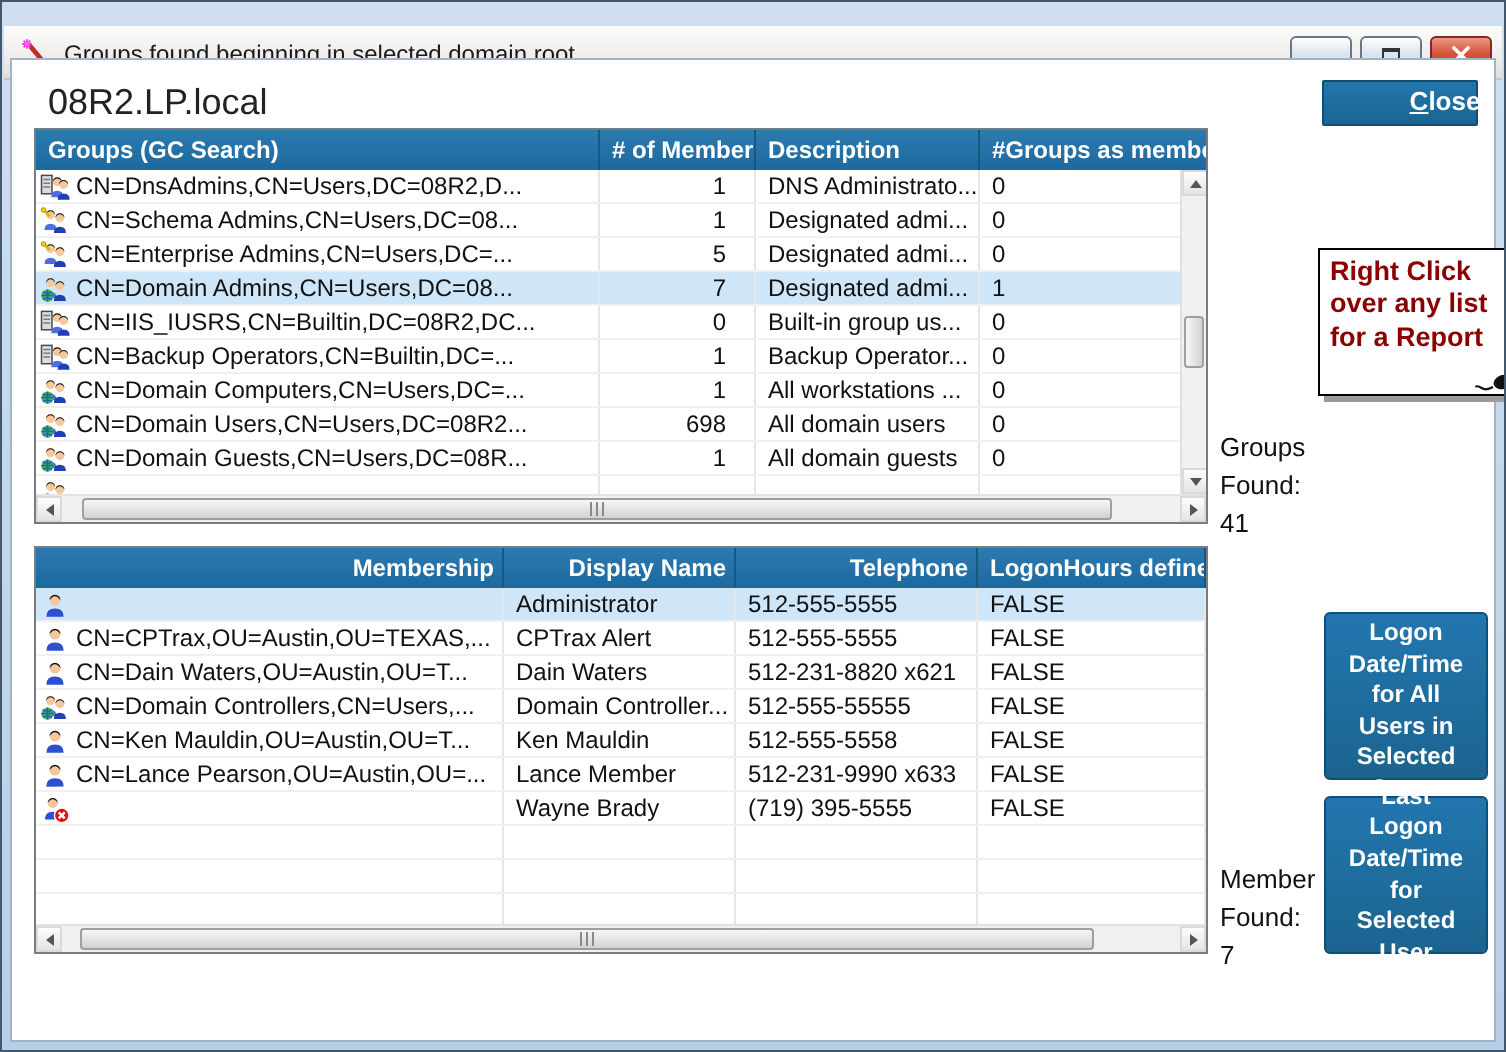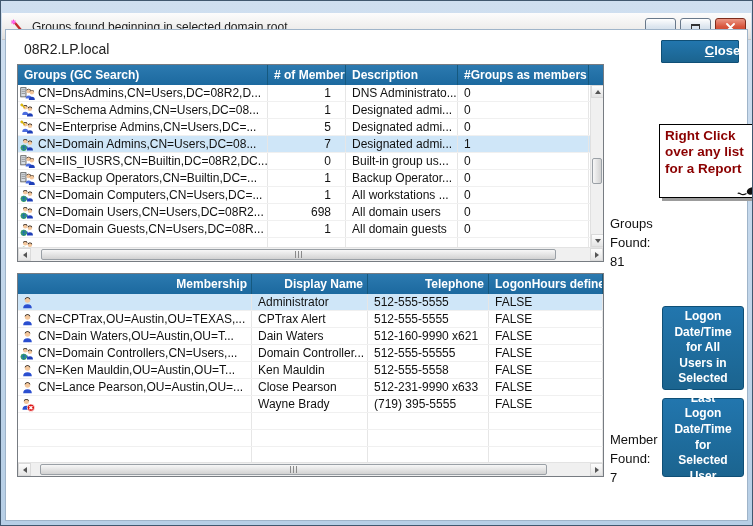--- a/index.html
+++ b/index.html
@@ -29,21 +29,21 @@
     border-color:#7d2c1c;
   }
   .g-min { width:9px; height:3px; background:#333; margin-top:7px; }
   .g-max { width:9px; height:8px; border:1px solid #333; border-top-width:2px; background:transparent; }
 
   .client {
     position:absolute; left:4px; right:4px; top:28px; bottom:4px;
     background:#fff; border:1px solid #9fb4c9;
   }
 
-  .domain-label { position:absolute; left:18px; top:11px; font-size:14px; color:#222; }
+  .domain-label { position:absolute; left:18px; top:11px; font-size:18px; color:#222; }
 
   .blue-btn {
     background:linear-gradient(180deg,#2276ae,#1b648f);
     color:#fff; font-weight:bold; font-size:12px;
     border:1px solid #0f4f76; border-radius:1px;
     display:flex; align-items:center; justify-content:center;
     text-align:center; line-height:1.3; cursor:default;padding-left:45px;
   }
   .close-btn { position:absolute; left:655px; top:10px; width:78px; height:23px; font-size:13px; }
   .close-btn .lbl::first-letter { text-decoration:underline; }
@@ -63,21 +63,21 @@
     flex:none; display:flex; align-items:center; padding:0 4px 0 6px;
     font-size:12px; color:#111; border-right:1px solid #e6e6e6;
     white-space:nowrap; overflow:hidden;
   }
   .c.first { padding-left:2px; }
   .c.num { justify-content:flex-end; padding-right:14px; }
   .ricon { width:15px; height:15px; flex:none; margin-right:3px; display:inline-flex; }
   .ricon svg { width:15px; height:15px; }
 
   
-  .gt .c0 { width:250px; } .gt .c1 { width:78px; } .gt .c2 { width:112px; } .gt .c3 { width:131px; }
+  .gt .c0 { width:282px; } .gt .c1 { width:78px; } .gt .c2 { width:112px; } .gt .c3 { width:131px; }
   
   .mt .c0 { width:234px; } .mt .c1 { width:116px; } .mt .c2 { width:121px; } .mt .c3 { width:114px; }
 
   
   .hs { position:absolute; left:0; right:0; bottom:0; height:14px; display:flex; background:#f0f0f0; border-top:1px solid #e3e3e3; }
   .sb-btn {
     width:13px; height:100%; flex:none; display:flex; align-items:center; justify-content:center;
     background:linear-gradient(180deg,#fdfdfd,#e4e4e4); border:1px solid #dadada;
   }
   .hs-track { flex:1; position:relative; }
@@ -394,21 +394,21 @@
         <svg viewBox="0 0 24 14">
           <path d="M9.5 10.5 Q6 12.5 3.8 11 T0.8 10.6" stroke="#111" stroke-width="1.1" fill="none"></path>
           <ellipse cx="14.5" cy="8" rx="4.8" ry="3.5" fill="#111" transform="rotate(-18 14.5 8)"></ellipse>
           <path d="M19 3.4 l2-2 M20.2 5.6 l2.4-.5 M17.2 2.4 l.4-2.2" stroke="#e0218a" stroke-width="1.1"></path>
         </svg>
       </span>
     </div>
 
     <div class="found-label groups-found">Groups
 Found:
-81</div>
+41</div>
 
     <div class="lv mt" style="left:11px; top:243px; width:587px; height:204px;text-align:right;">
       <div class="lv-head" id="members-head">
           <div class="hc c0">Membership</div>
           <div class="hc c1">Display Name</div>
           <div class="hc c2">Telephone</div>
           <div class="hc c3">LogonHours defined?</div>
         </div>
       <div class="lv-body noscroll" id="members-body">
           <div class="r selected">
@@ -445,21 +445,21 @@
               <span class="ricon">
                 <svg viewBox="0 0 16 16">
                   <path d="M3.4 14.2 q0-4.4 4.6-4.4 q4.6 0 4.6 4.4z" fill="#2b4fd0"></path>
                   <circle cx="8" cy="5.4" r="2.9" fill="#f4c79c"></circle>
                   <path d="M5.1 5.4 a2.9 2.9 0 0 1 5.8 0 c-1-1.5-1.9-2.1-2.9-2.1 s-1.9.6-2.9 2.1z" fill="#161616"></path>
                 </svg>
               </span>
               <span>CN=Dain Waters,OU=Austin,OU=T...</span>
             </div>
             <div class="c c1">Dain Waters</div>
-            <div class="c c2">512-160-9990 x621</div>
+            <div class="c c2">512-231-8820 x621</div>
             <div class="c c3">FALSE</div>
           </div>
           <div class="r">
             <div class="c c0 first">
               <span class="ricon">
                 <svg viewBox="0 0 16 16">
                   <path d="M2.3999999999999995 12.799999999999999 q0-3.4 3.2-3.4 q3.2 0 3.2 3.4z" fill="#4d6ee0"></path>
                   <circle cx="5.6" cy="4.6" r="2.4" fill="#f4c79c"></circle>
                   <path d="M3.1999999999999997 4.6 a2.4 2.4 0 0 1 4.8 0 c-.8-1.3-1.6-1.8-2.4-1.8 s-1.6.5-2.4 1.8z" fill="#161616"></path>
                   <path d="M7.3999999999999995 14.399999999999999 q0-3.4 3.2-3.4 q3.2 0 3.2 3.4z" fill="#1f3fb8"></path>
@@ -494,21 +494,21 @@
             <div class="c c0 first">
               <span class="ricon">
                 <svg viewBox="0 0 16 16">
                   <path d="M3.4 14.2 q0-4.4 4.6-4.4 q4.6 0 4.6 4.4z" fill="#2b4fd0"></path>
                   <circle cx="8" cy="5.4" r="2.9" fill="#f4c79c"></circle>
                   <path d="M5.1 5.4 a2.9 2.9 0 0 1 5.8 0 c-1-1.5-1.9-2.1-2.9-2.1 s-1.9.6-2.9 2.1z" fill="#161616"></path>
                 </svg>
               </span>
               <span>CN=Lance Pearson,OU=Austin,OU=...</span>
             </div>
-            <div class="c c1">Close Pearson</div>
+            <div class="c c1">Lance Member</div>
             <div class="c c2">512-231-9990 x633</div>
             <div class="c c3">FALSE</div>
           </div>
           <div class="r">
             <div class="c c0 first">
               <span class="ricon">
                 <svg viewBox="0 0 16 16">
                   <path d="M2.6 13.6 q0-4.2 4.2-4.2 q4.2 0 4.2 4.2z" fill="#2b4fd0"></path>
                   <circle cx="6.8" cy="4.8" r="2.7" fill="#f4c79c"></circle>
                   <path d="M4.1 4.8 a2.7 2.7 0 0 1 5.4 0 c-.9-1.4-1.8-2-2.7-2 s-1.8.6-2.7 2z" fill="#161616"></path>

